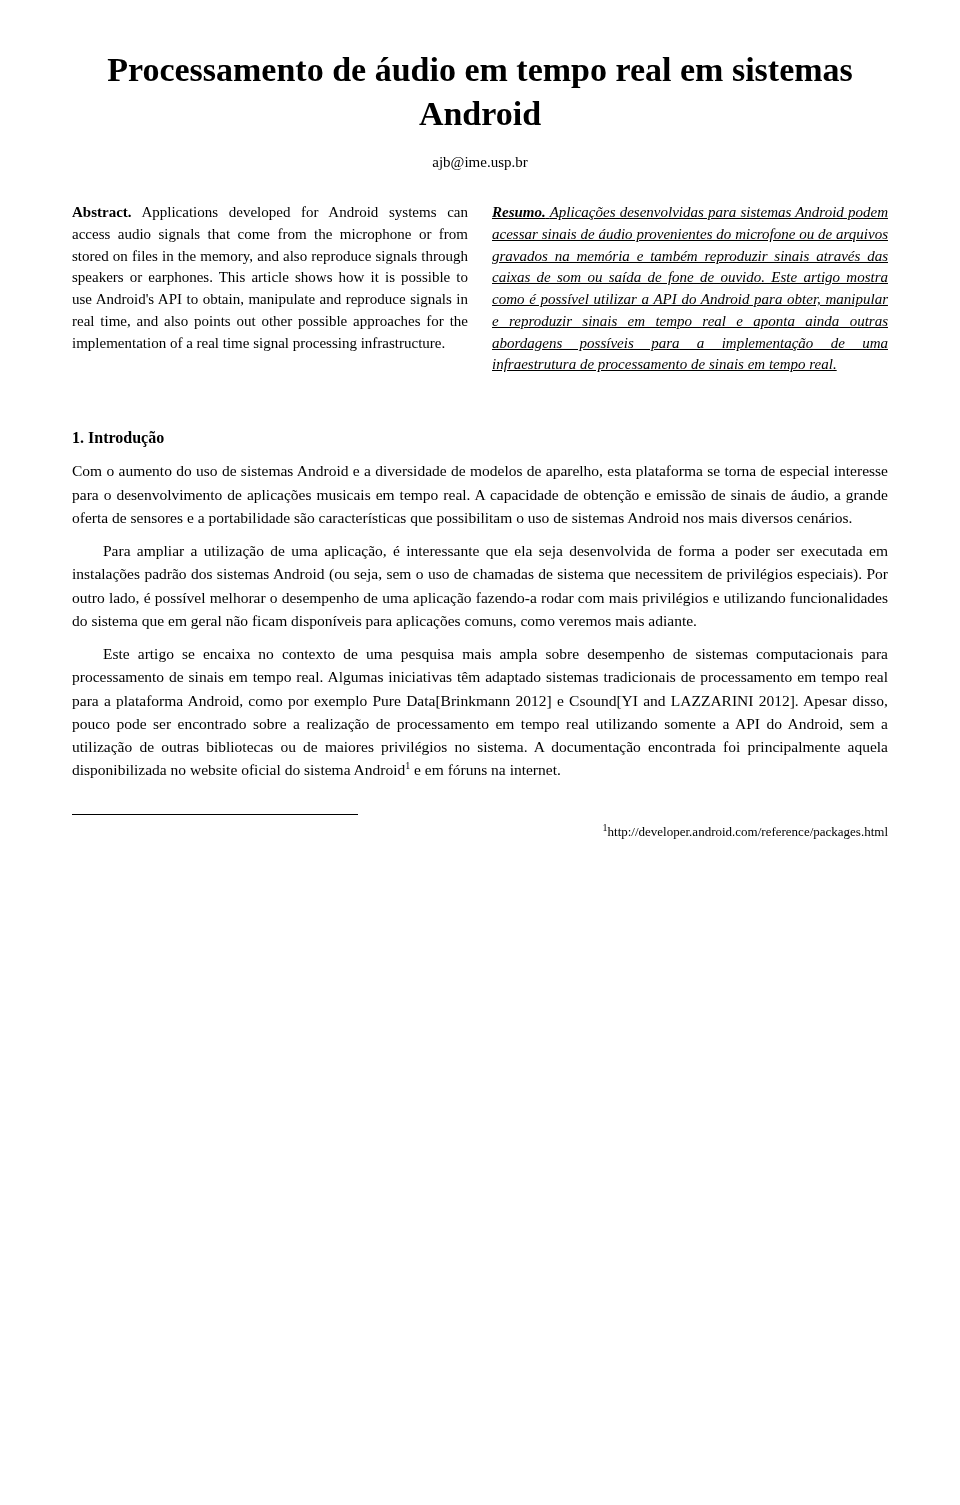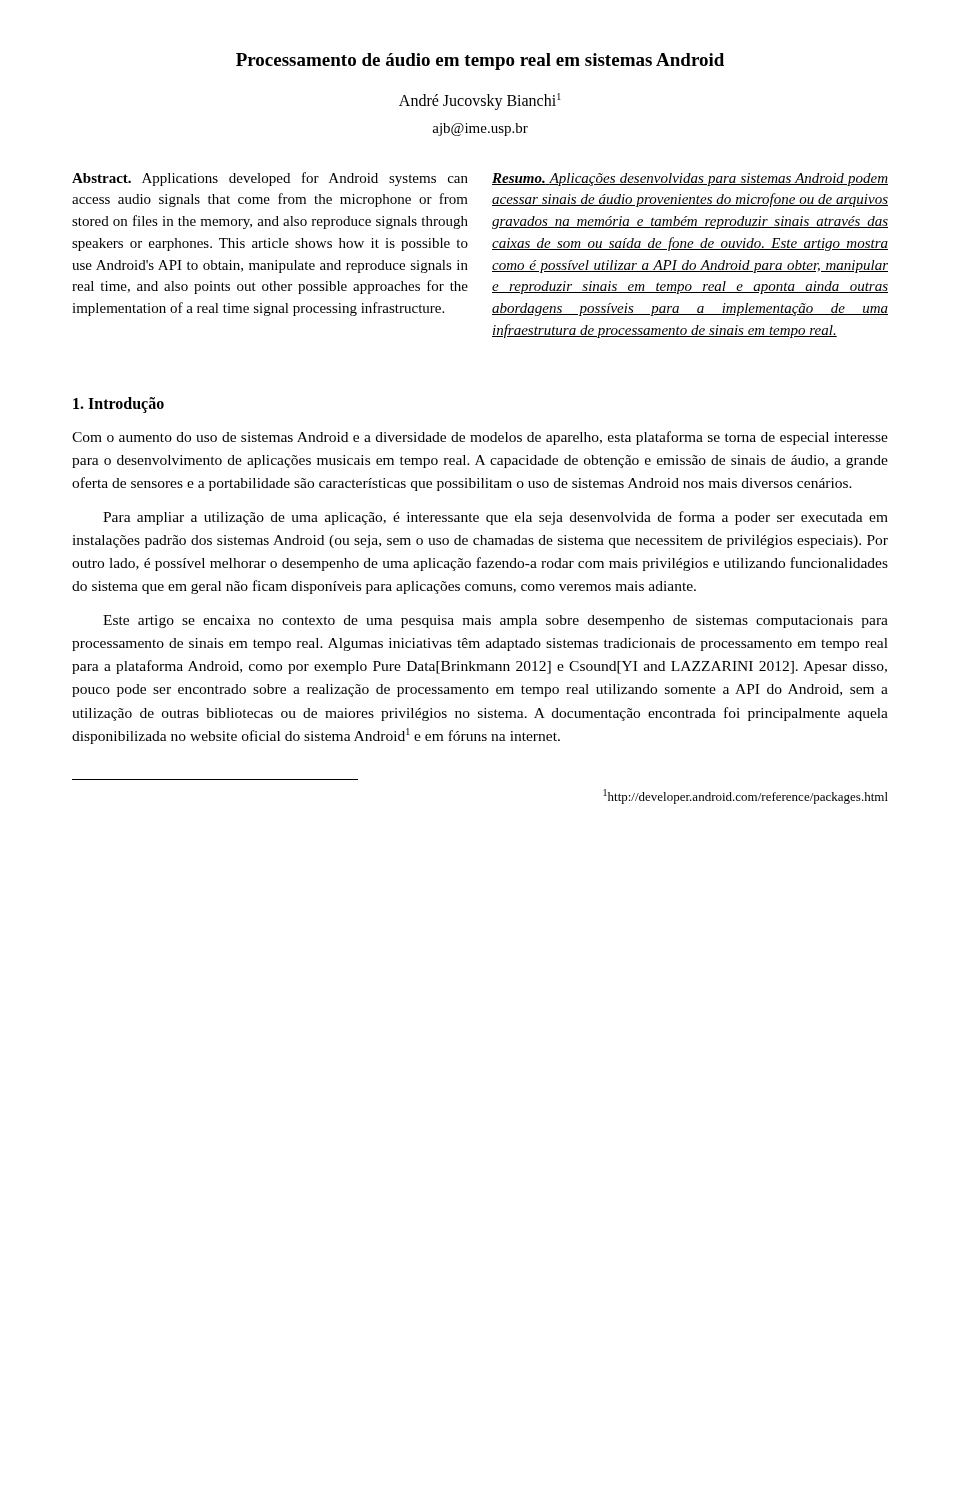--- a/index.html
+++ b/index.html
@@ -21,21 +21,21 @@
       margin: 0 auto;
       padding: 48px 72px 60px 72px;
     }
 
     .title-section {
       text-align: center;
       margin-bottom: 28px;
     }
 
     .main-title {
-      font-size: 19px;
+      font-size: 34px;
       font-weight: bold;
       line-height: 1.3;
       margin-bottom: 16px;
     }
 
     .author {
       font-size: 16px;
       margin-bottom: 6px;
     }
 
@@ -123,23 +123,20 @@
   </style>
 </head>
 <body>
 
 <div class="page">
 
   <div class="title-section">
     <div class="main-title">
       <span>Processamento de áudio em tempo real em sistemas Android</span>
     </div>
-    <div class="author">
-      <span>André Jucovsky Bianchi</span><sup>1</sup>
-    </div>
     <div class="email">
       <span>ajb@ime.usp.br</span>
     </div>
   </div>
 
   <div class="two-column">
 
     <div class="abstract-section">
       <p class="abstract-text">
         <span class="abstract-label">Abstract.</span>

